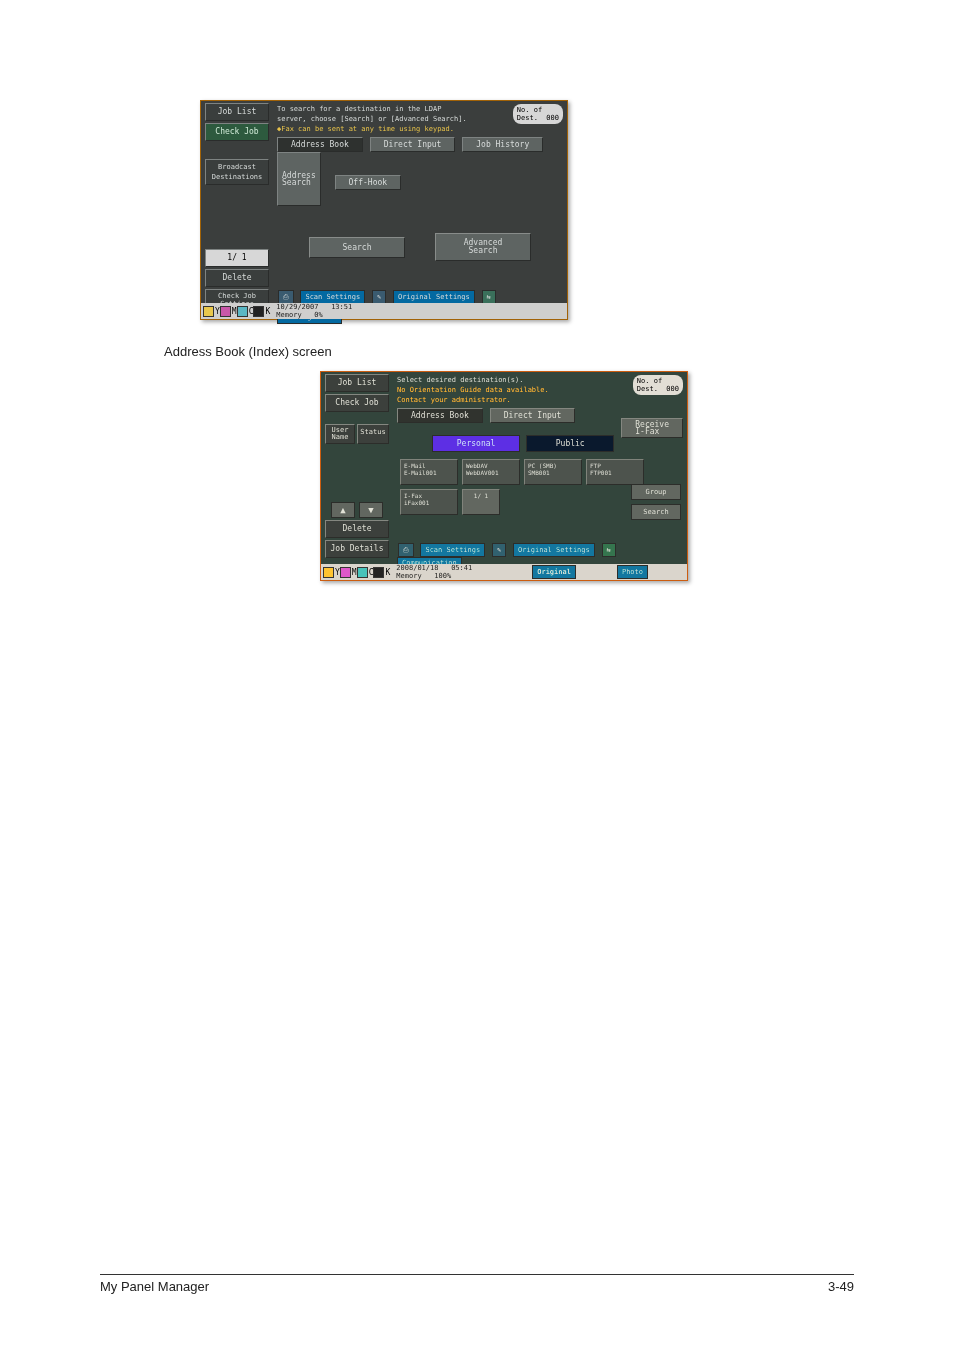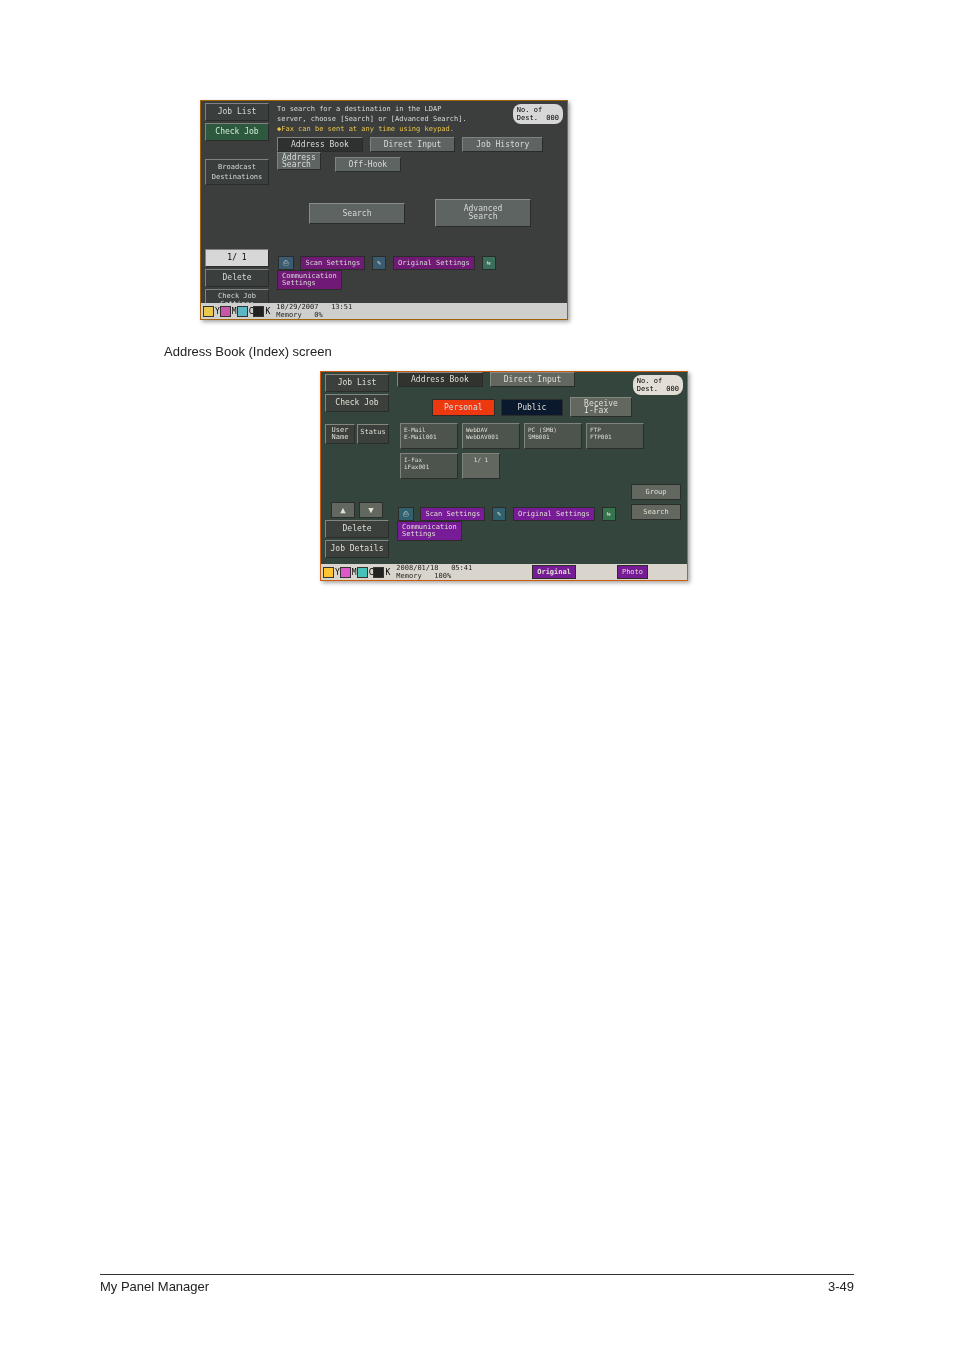--- a/index.html
+++ b/index.html
@@ -115,21 +115,21 @@
   .bot .cb { width:9px; height:9px; display:inline-block; margin-right:1px; border:1px solid #333; }
   .bot .y { background:#e9c84c; }
   .bot .m { background:#c957a8; }
   .bot .c { background:#5bb7c4; }
   .bot .k { background:#222; }
   .bot .dt { margin-left:6px; font-size:7px; color:#222; line-height:8px; }
   .botbtn {
     display:inline-block;
     padding:2px 4px;
     margin: 0 1px;
-    background:#701a75;
+    background:#0369a1;
     color:#d7dbda;
     border:1px solid #2a2c2b;
     font-size:7px;
   }
   .comms { margin-left:auto; }
   .destchip {
     display:inline-block;
     width:50px; height:20px;
     margin:2px;
     background:#4a504f;
@@ -137,21 +137,21 @@
     border-top-color:#7a7f7d;
     border-left-color:#7a7f7d;
     padding:2px 3px;
     font-size:6px;
     line-height:7px;
     vertical-align:top;
   }
   .chipbar { display:flex; flex-wrap:wrap; padding:3px 5px 0 5px; }
   .personaltab { display:flex; gap:6px; padding:2px 6px; }
   .personaltab .t { flex:1; text-align:center; padding:3px 4px; background:#0f172a; border:1px solid #2a2c2b; font-size:8px; }
-  .personaltab .t.sel { background:#c2410c; color:#cde;margin-left:33px; }
+  .personaltab .t.sel { background:#6d28d9; color:#cde;margin-left:33px; }
   .rside { display:flex; flex-direction:column; gap:4px; position:absolute; right:6px; top:112px; }
   .rside .rb { width:44px; text-align:center; padding:3px 2px; background:#5e6462; border:1px solid #2a2c2b; font-size:7px; }
   .arrows { display:flex; gap:4px; justify-content:center; }
   .arrows .ab { width:22px; height:14px; background:#5e6462; border:1px solid #2a2c2b; display:flex; align-items:center; justify-content:center; font-size:9px; color:#d7dbda; }
   .panel2-blue { filter: hue-rotate(-10deg) saturate(1.5) sepia(.15); background:#33423f; }
   .footer {
     position:absolute;
     left:100px; right:100px;
     bottom: 56px;
     border-top: 1px solid #333;
@@ -185,21 +185,21 @@
 Dest.</span>&nbsp;&nbsp;<span>000</span></span>
           <div class="msgbox">
             <span style="white-space:pre">To search for a destination in the LDAP
 server, choose [Search] or [Advanced Search].</span><br>
             <span class="y">◆</span><span class="y">Fax can be sent at any time using keypad.</span>
           </div>
           <div style="padding:0 3px;">
             <span class="tabbtn sel">Address Book</span>
             <span class="tabbtn">Direct Input</span>
             <span class="tabbtn">Job History</span>
-            <span class="tabbtn" style="white-space:pre; line-height:7px; padding:1px 4px; ">Address
+            <span class="tabbtn" style="white-space:pre; line-height:7px; padding:19px 4px; ">Address
 Search</span>
             <span class="tabbtn" style="margin-left:8px;">Off-Hook</span>
           </div>
           <div class="midrow">
             <span class="bigbtn">Search</span>
             <span class="bigbtn" style="white-space:pre; line-height:8px;">Advanced
 Search</span>
           </div>
           <div style="padding:2px 4px;">
             <span class="botbtn" style="background:#3a5b70;">⎙</span>
@@ -243,20 +243,25 @@
           <div class="arrows" style="margin-top:58px;">
             <span class="ab">▲</span>
             <span class="ab">▼</span>
           </div>
           <span class="pill dark">Delete</span>
           <span class="pill dark">Job Details</span>
         </div>
         <div class="rightarea">
           <span class="countbox"><span style="white-space:pre">No. of
 Dest.</span>&nbsp;&nbsp;<span>000</span></span>
+          <div class="msgbox">
+            <span style="white-space:pre">Select desired destination(s).</span><br>
+            <span class="y" style="white-space:pre">No Orientation Guide data available.
+Contact your administrator.</span>
+          </div>
           <div style="padding:0 3px;">
             <span class="tabbtn sel">Address Book</span>
             <span class="tabbtn">Direct Input</span>
             <span class="tabbtn" style="float:right; white-space:pre; line-height:7px; margin-top:10px;">Receive
 I-Fax</span>
           </div>
           <div class="personaltab" style="margin-top:10px;">
             <span class="t sel">Personal</span>
             <span class="t">Public</span>
           </div>

